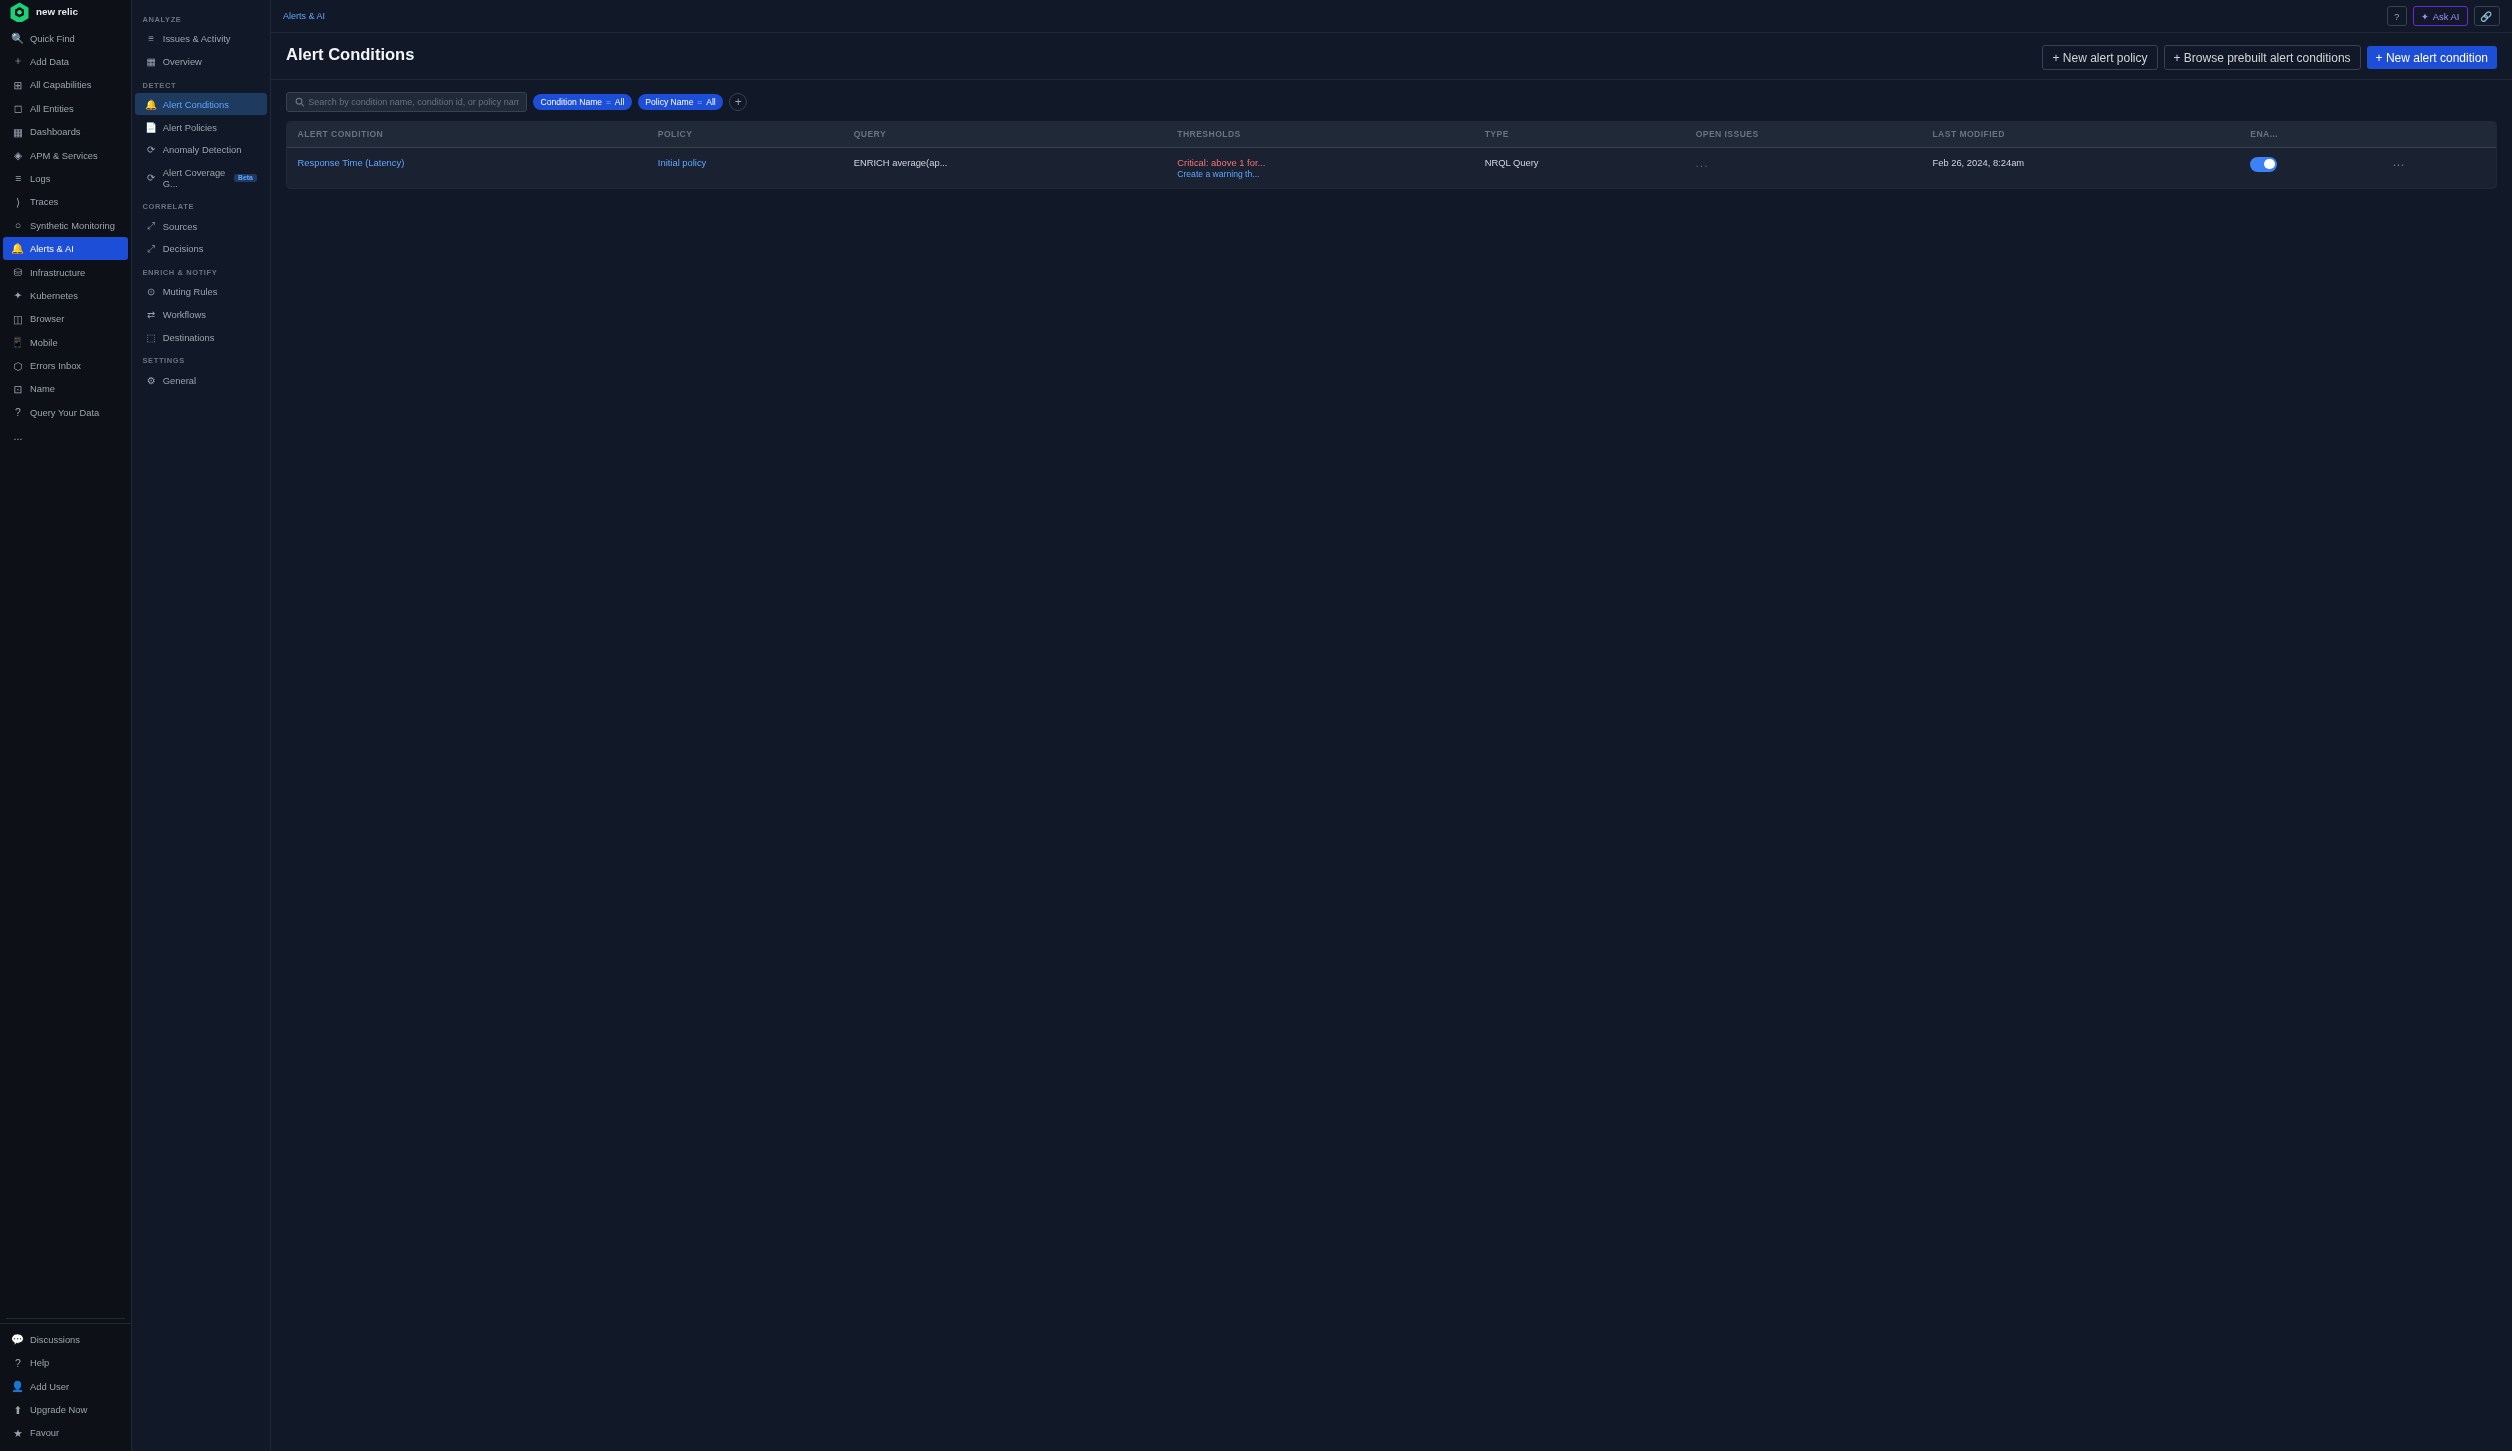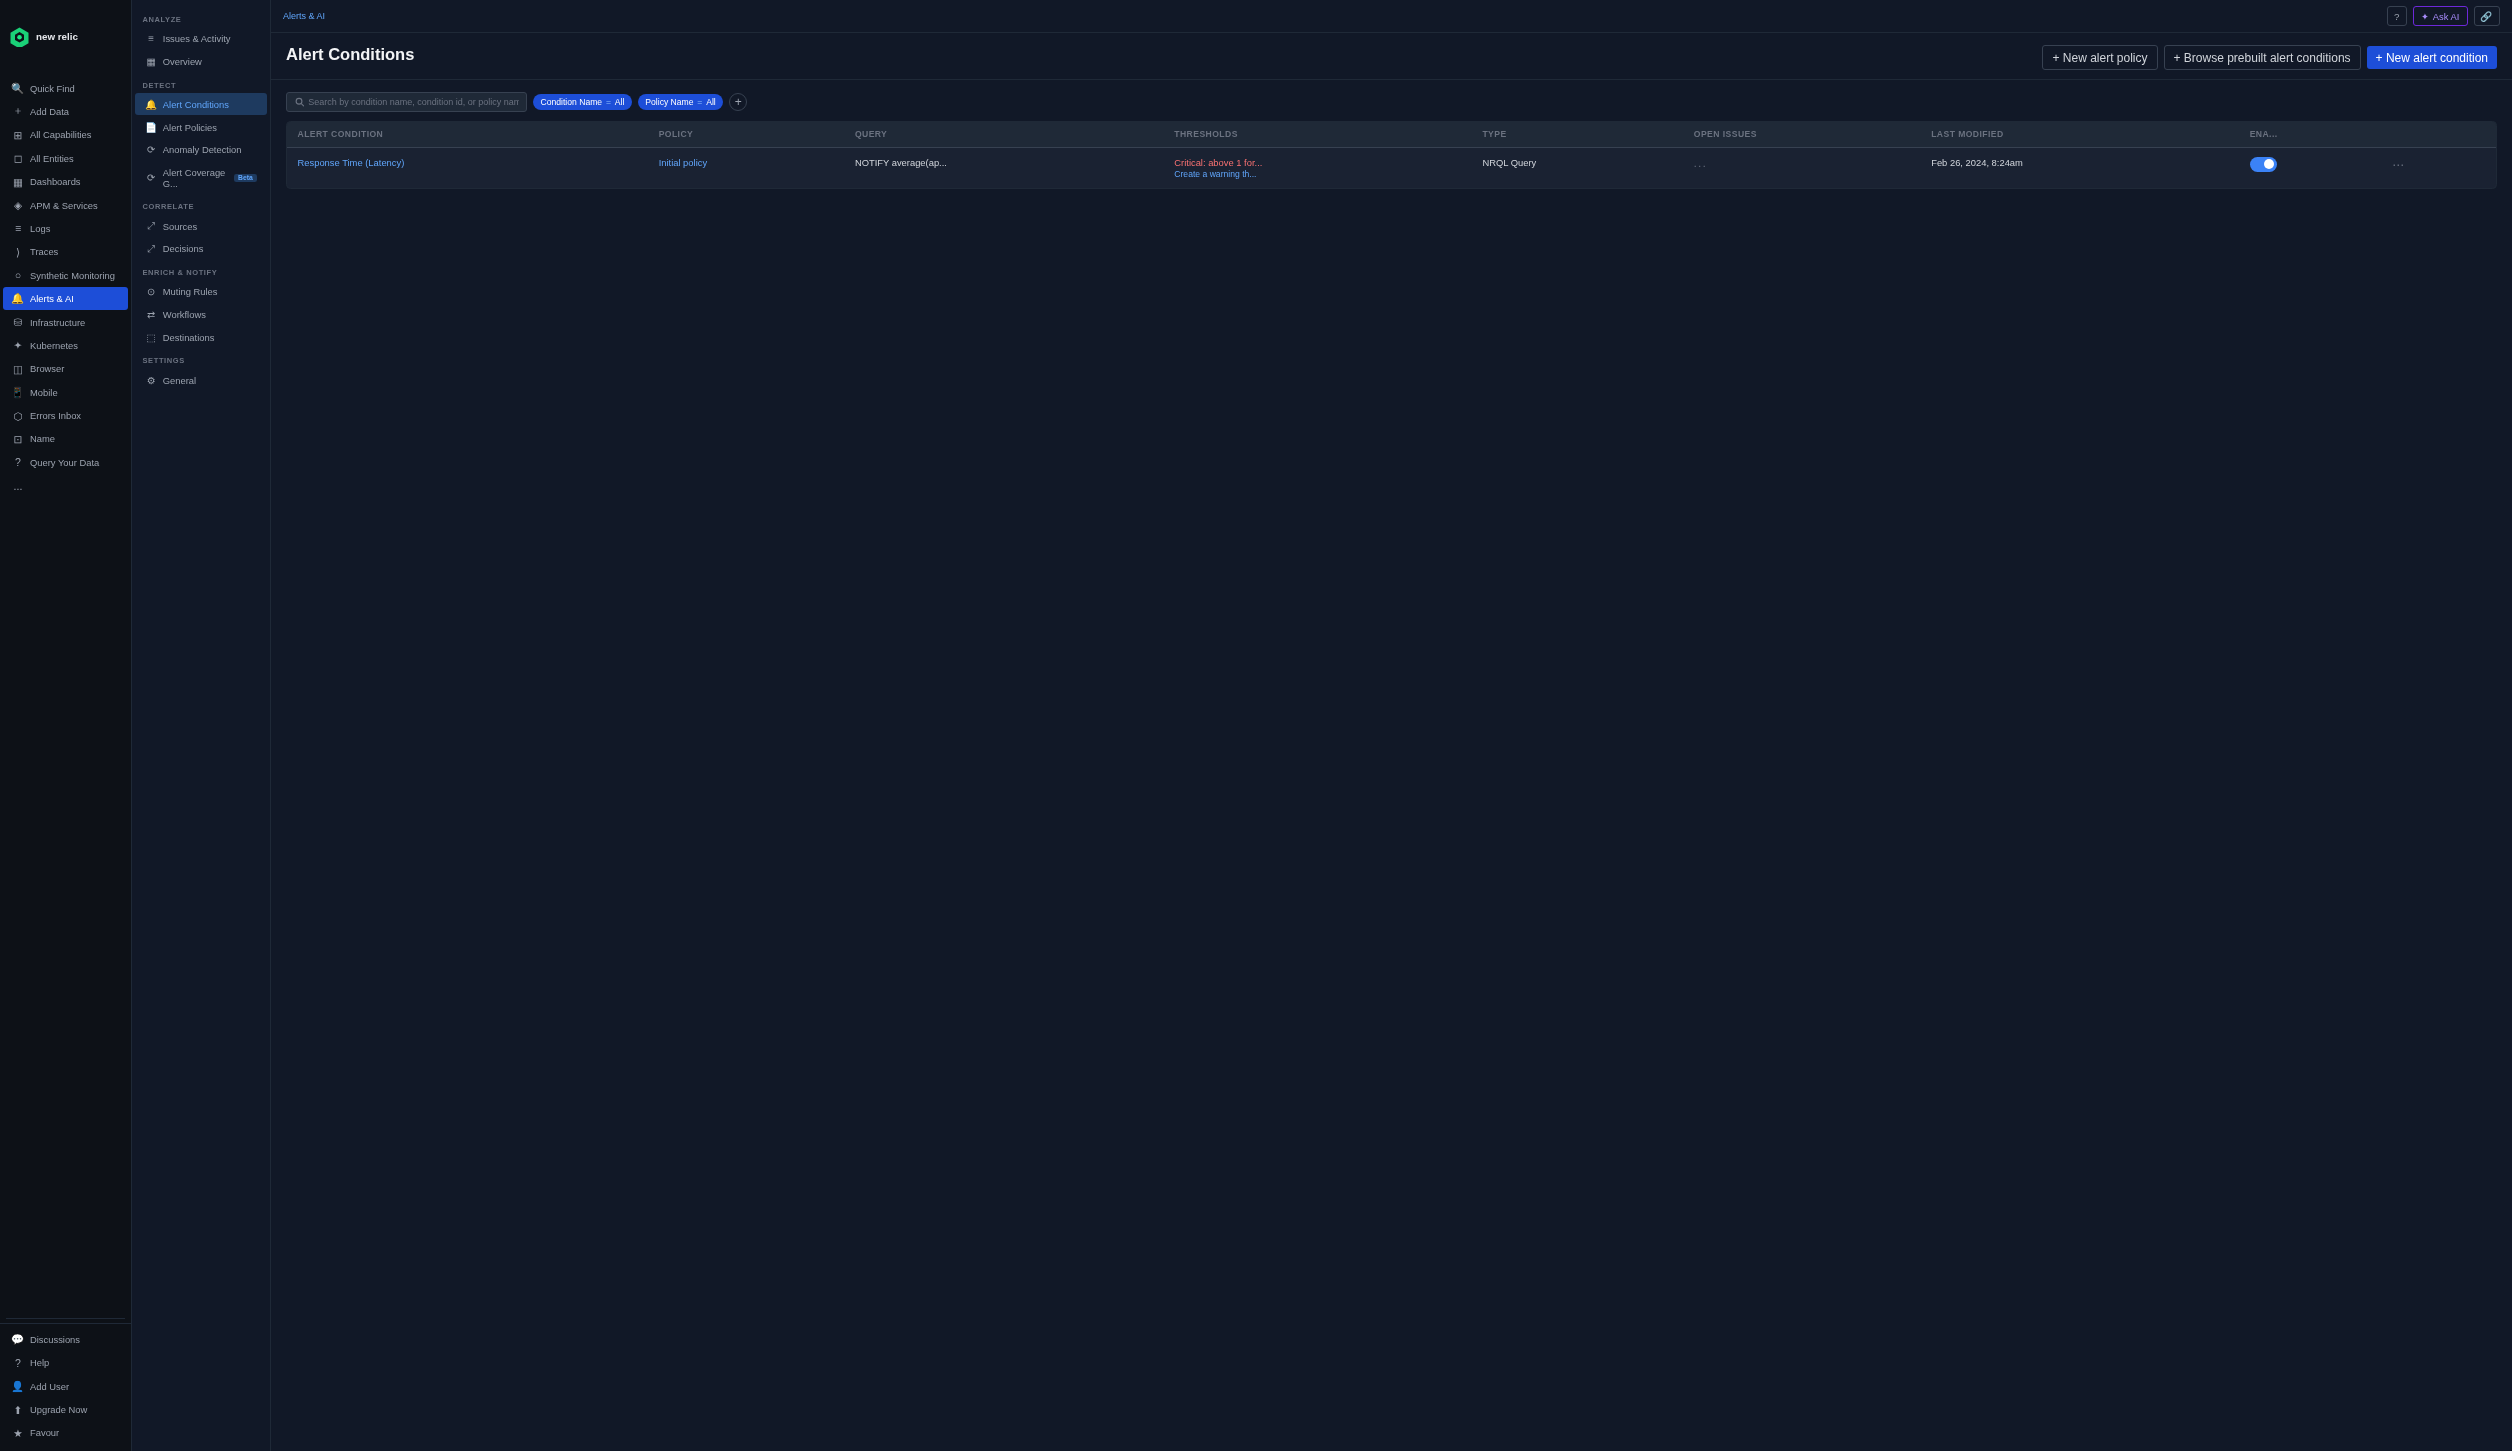--- a/index.html
+++ b/index.html
@@ -18,21 +18,21 @@
       width: 132px;
       min-width: 132px;
       background: #0d1117;
       border-right: 0.8px solid #1f2937;
       display: flex;
       flex-direction: column;
       height: 100vh;
       overflow-y: auto;
     }
     .logo-area {
-      padding: 26px 9px;
+      padding: 1px 9px;
       display: flex;
       align-items: center;
       gap: 6px;
     }
     .logo-icon {
       width: 21px;
       height: 21px;
     }
     .nav-items-top {
       flex: 1;
@@ -618,21 +618,21 @@
           </tr>
         </thead>
         <tbody>
           <tr>
             <td>
               <a class="cell-link">Response Time (Latency)</a>
             </td>
             <td>
               <a class="cell-link">Initial policy</a>
             </td>
-            <td>NOTIFY average(ap...</td>
+            <td>ENRICH average(ap...</td>
             <td>
               <div class="threshold-critical">Critical: above 1 for...</div>
               <div class="threshold-warning">Create a warning th...</div>
             </td>
             <td>NRQL Query</td>
             <td class="dots-cell">...</td>
             <td>Feb 26, 2024, 8:24am</td>
             <td>
               <div class="toggle-on"></div>
             </td>

